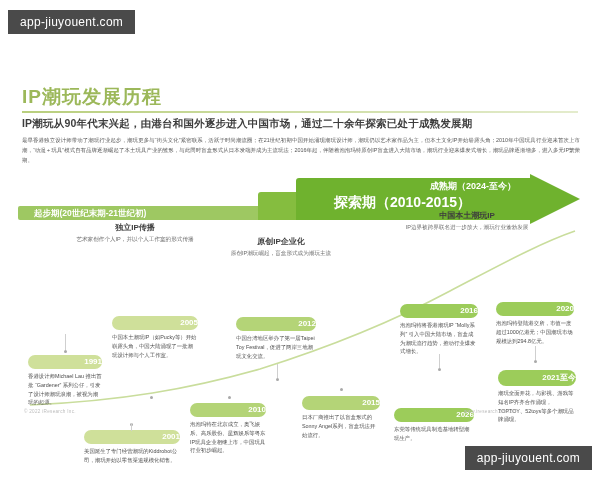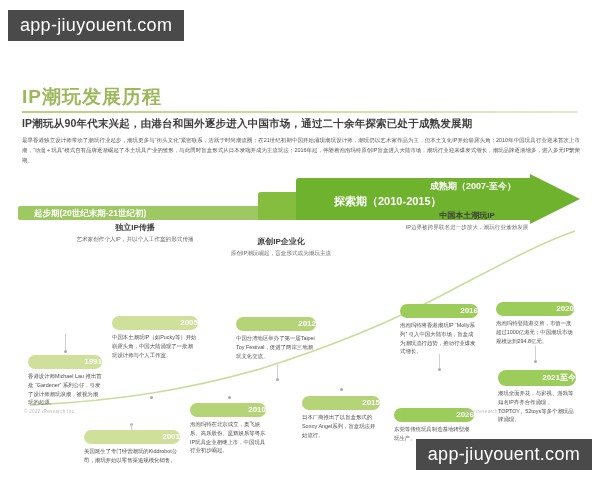--- a/index.html
+++ b/index.html
@@ -4,21 +4,21 @@
 <style>
   html,body{margin:0;padding:0;}
   body{
     width:600px;height:480px;overflow:hidden;
     background:#ffffff;
     font-family:"Liberation Sans","DejaVu Sans",sans-serif;
     position:relative;
   }
   .watermark{
     position:absolute;background:#4a4a4a;color:#fff;
-    font-size:18px;letter-spacing:.3px;
+    font-size:12px;letter-spacing:.3px;
     padding:5px 12px;white-space:nowrap;
   }
   .wm-top{left:8px;top:10px;}
   .wm-bottom{right:8px;bottom:10px;}
 
   .slide{position:absolute;left:0;top:78px;width:540px;height:340px;background:#fff;}
 
   .title{
     position:absolute;left:22px;top:6px;
     font-size:19px;font-weight:bold;color:#9cb85a;letter-spacing:1px;
@@ -42,21 +42,21 @@
   .seg1{left:0px;top:28px;width:260px;height:14px;background:#9ec862;border-radius:2px 0 0 2px;}
   .seg2{left:240px;top:14px;width:265px;height:28px;background:#85bd3f;border-radius:3px 0 0 0;}
   .seg3{left:278px;top:0px;width:240px;height:42px;background:#6fb22e;border-radius:3px 0 0 0;}
   .arrowhead{
     position:absolute;left:512px;top:-4px;width:0;height:0;
     border-top:25px solid transparent;border-bottom:25px solid transparent;
     border-left:50px solid #6fb22e;
   }
   .phase-label{position:absolute;color:#fff;font-weight:bold;white-space:nowrap;}
   .pl1{left:16px;top:30px;font-size:8.5px;}
-  .pl2{left:316px;top:16px;font-size:11px;}
+  .pl2{left:316px;top:16px;font-size:14px;}
   .pl3{left:412px;top:2px;font-size:9px;}
 
   
   .ph{position:absolute;text-align:center;}
   .ph-title{font-size:8px;font-weight:bold;color:#3d3d3d;margin-bottom:2px;}
   .ph-desc{font-size:5.6px;color:#6b6b6b;line-height:1.5;}
   .ph1{left:20px;top:144px;width:230px;}
   .ph2{left:206px;top:158px;width:150px;}
   .ph3{left:352px;top:132px;width:230px;}
 
@@ -120,21 +120,21 @@
     <path d="M30,232 C120,228 190,216 260,196 C330,174 390,150 450,118 C500,92 540,70 575,58" fill="none" stroke="#c9dd9c" stroke-width="1.6"></path>
   </svg>
 
   <div class="band">
     <div class="seg seg1"></div>
     <div class="seg seg2"></div>
     <div class="seg seg3"></div>
     <div class="arrowhead"></div>
     <div class="phase-label pl1">起步期(20世纪末期-21世纪初)</div>
     <div class="phase-label pl2">探索期（2010-2015）</div>
-    <div class="phase-label pl3">成熟期（2007-至今）</div>
+    <div class="phase-label pl3">成熟期（2024-至今）</div>
   </div>
 
   <div class="ph ph1">
     <div class="ph-title">独立IP传播</div>
     <div class="ph-desc">艺术家创作个人IP，并以个人工作室的形式传播</div>
   </div>
   <div class="ph ph2">
     <div class="ph-title">原创IP企业化</div>
     <div class="ph-desc">原创IP潮玩崛起，盲盒形式成为潮玩主流</div>
   </div>

